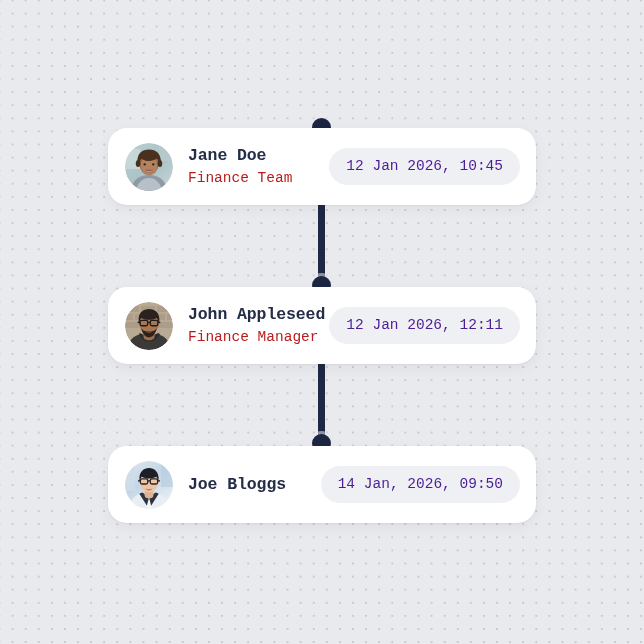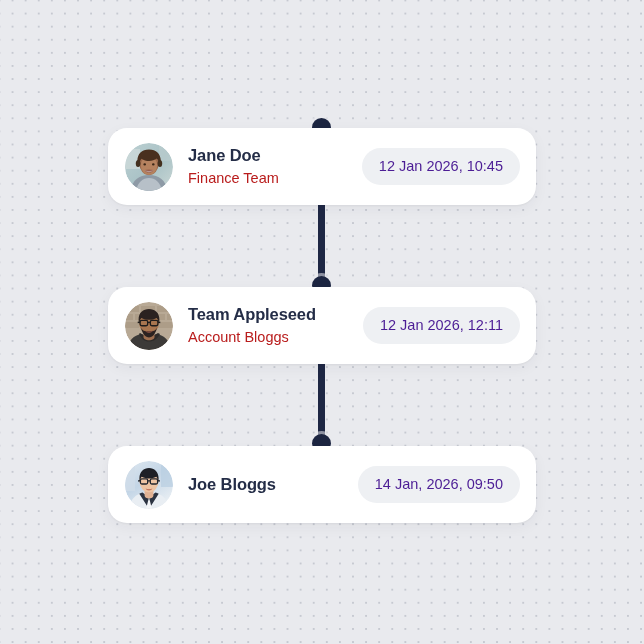--- a/index.html
+++ b/index.html
@@ -15,20 +15,21 @@
     background-image:
       radial-gradient(circle, #c6c9d1 1.05px, rgba(198,201,209,0) 1.35px);
     background-size: 13.1px 13.1px;
     background-position: 6px 7px;
   }
 
   .stage {
     position: relative;
     width: 596px;
     height: 644px;
+    font-family: Liberation Mono, monospace;
   }
 
   
   .timeline-spine {
     position: absolute;
     left: 0;
     top: 0;
     width: 644px;
     height: 644px;
     pointer-events: none;
@@ -202,22 +203,22 @@
           <path d="M20.2 28.8c1.2.5 2.4.7 3.8.7s2.6-.2 3.8-.7c-.6 1.4-2 2.1-3.8 2.1s-3.2-.7-3.8-2.1z" fill="#7e4a3e"></path>
           <g fill="none" stroke="#1f1d1c" stroke-width="1.35">
             <rect x="15.1" y="18.3" width="7.6" height="5.4" rx="1.6"></rect>
             <rect x="25.3" y="18.3" width="7.6" height="5.4" rx="1.6"></rect>
             <path d="M22.7 20.4h2.6M15.1 20.1l-2.4.4M32.9 20.1l2.4.4"></path>
           </g>
         </g>
       </svg>
     </div>
     <div class="person">
-      <div class="person-name">Team Appleseed</div>
-      <div class="person-role">Account Bloggs</div>
+      <div class="person-name">John Appleseed</div>
+      <div class="person-role">Finance Manager</div>
     </div>
     <div class="spacer"></div>
     <div class="timestamp-pill">12 Jan 2026, 12:11</div>
   </div>
 
   <div class="card card-3">
     <div class="avatar">
       <svg viewBox="0 0 48 48" xmlns="http://www.w3.org/2000/svg" aria-hidden="true">
         <defs>
           <clipPath id="c3">

